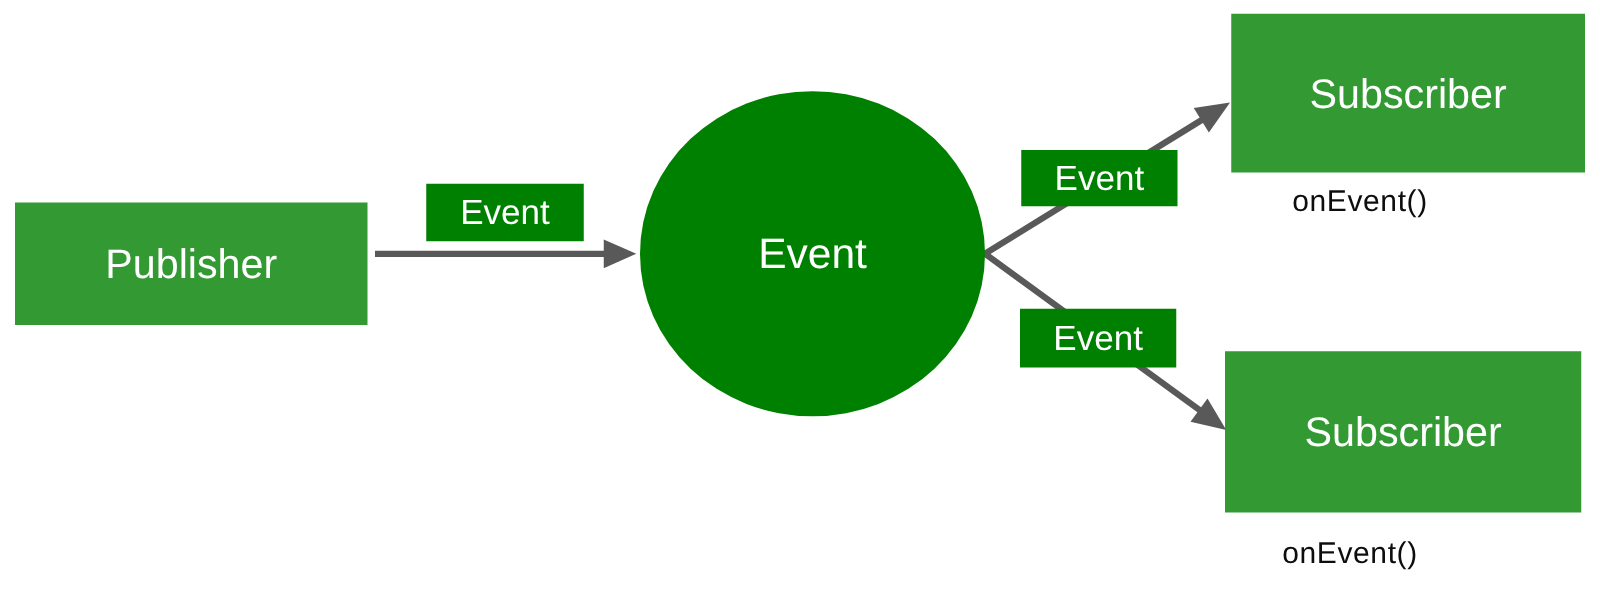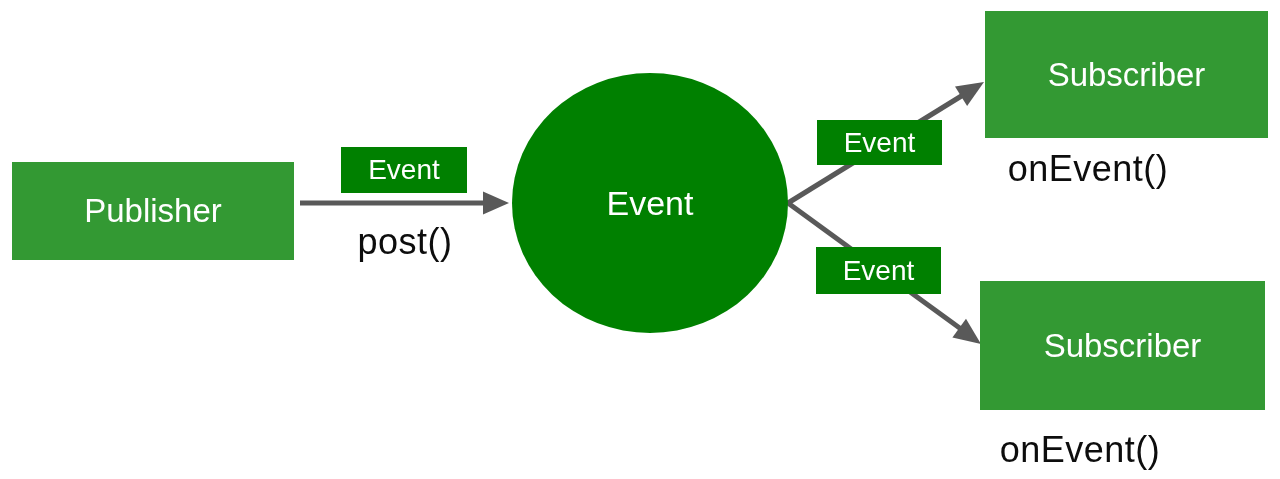--- a/index.html
+++ b/index.html
@@ -59,21 +59,21 @@
     color: #ffffff;
     display: flex;
     align-items: center;
     justify-content: center;
     font-size: 28px;
     z-index: 3;
   }
   .code-caption {
     position: absolute;
     color: var(--text-black);
-    font-size: 36px;
+    font-size: 24px;
     font-weight: 300;
     text-align: center;
     z-index: 2;
     letter-spacing: 0.5px;
   }
   .publisher-box   { left: 12px;  top: 139px; width: 282px; height: 98px; margin-top: 23px; }
   .subscriber-top-box    { left: 985px; top: 11px;  width: 283px; height: 127px; }
   .subscriber-bottom-box { left: 980px; top: 281px; width: 285px; height: 129px; }
   .event-tag-publish { left: 341px; top: 147px; width: 126px; height: 46px; }
   .event-tag-top     { left: 817px; top: 120px; width: 125px; height: 45px; }
@@ -103,23 +103,20 @@
   </svg>
 
   <div class="node-box publisher-box">
     <span>Publisher</span>
   </div>
 
   <div class="event-tag event-tag-publish">
     <span>Event</span>
   </div>
 
-  <div class="code-caption post-caption">
-    <span>post()</span>
-  </div>
 
   <div class="bus-ellipse">
     <span>Event</span>
   </div>
 
   <div class="event-tag event-tag-top">
     <span>Event</span>
   </div>
 
   <div class="event-tag event-tag-bottom">

